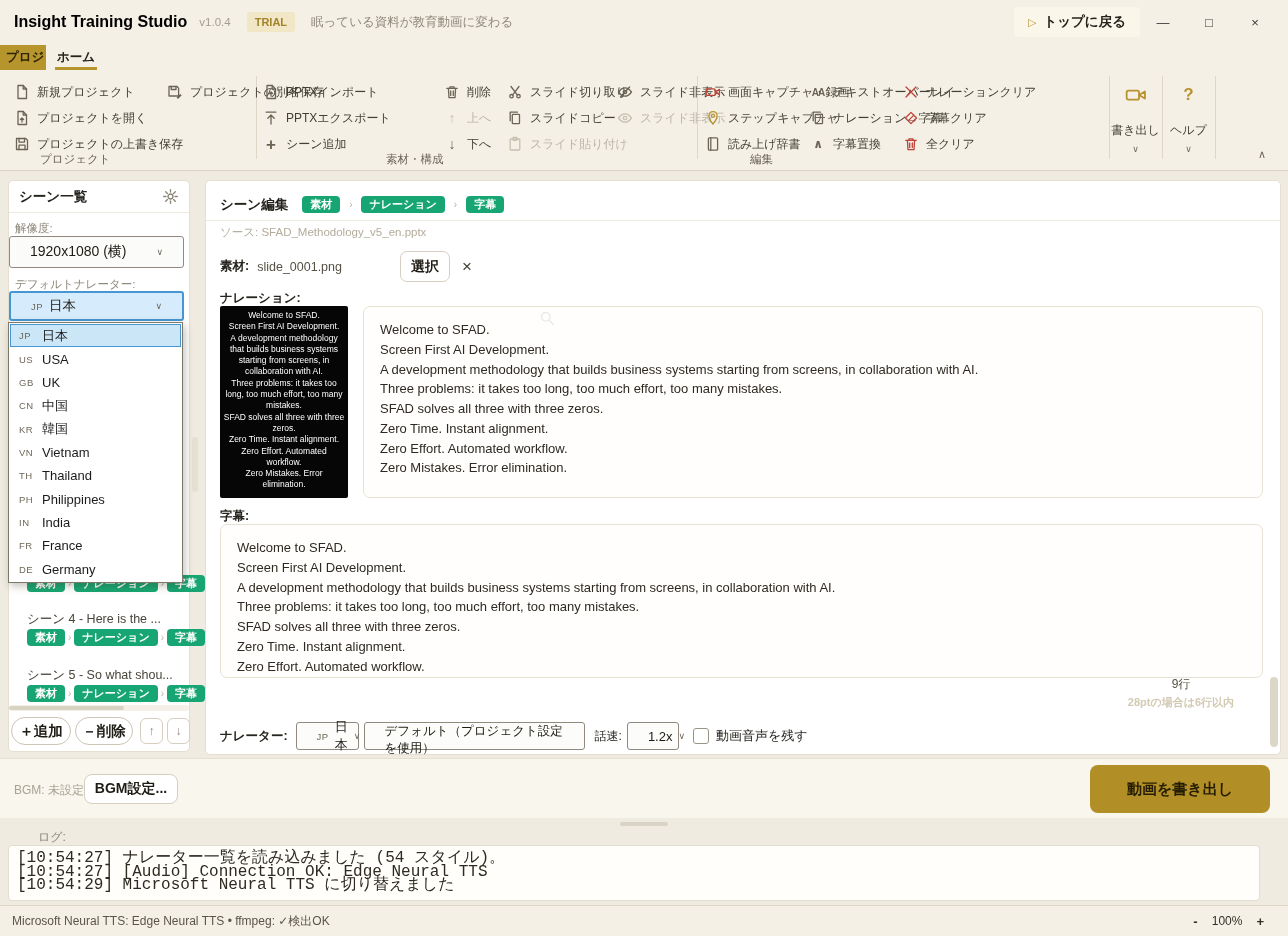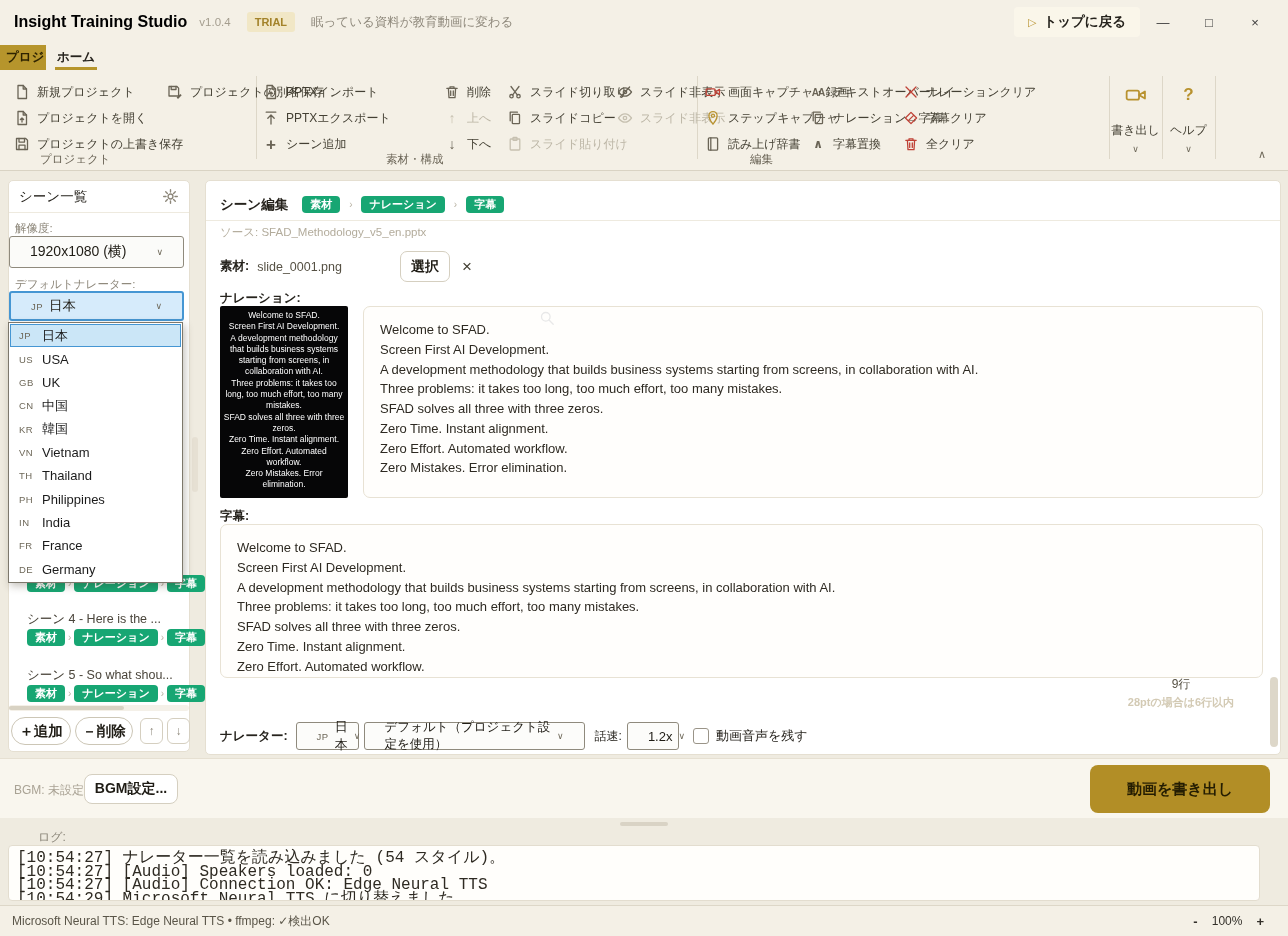--- a/index.html
+++ b/index.html
@@ -50,21 +50,21 @@
   .bigbtn .bl { font-size:12px; color:#444034; margin-top:16px; }
   .bigbtn .chev { margin-top:6px; }
   #ribbon-collapse { position:absolute; left:1258px; top:78px; font-size:11px; color:#6e6859; }
 
   
   .card { position:absolute; background:#fff; border:1px solid #e5dfd1; border-radius:5px; }
 
   
   #sidebar { left:8px; top:180px; width:182px; height:572px; }
   #sidebar-header { position:absolute; left:0; top:0; right:0; height:32px; border-bottom:1px solid #eeeadf; display:flex; align-items:center; padding:0 10px; }
-  #sidebar-title { font-weight:normal; font-size:13.5px; color:#26231d; }
+  #sidebar-title { font-weight:bold; font-size:13.5px; color:#26231d; }
   #sidebar-gear { margin-left:auto; color:#8d877a; width:17px; height:17px; }
   .flabel { position:absolute; font-size:11.5px; color:#8d877a; }
   #res-select { position:absolute; left:0px; top:55px; width:175px; height:32px; }
   #narr-select { position:absolute; left:0px; top:110px; width:175px; height:30px; background:#d6ebfb; border:2px solid #4596d3; }
   .scene-title { position:absolute; font-size:12.5px; color:#4a453b; white-space:nowrap; }
   .badge-row { position:absolute; display:flex; align-items:center; }
   #side-hscroll { position:absolute; left:0; top:524px; width:180px; height:6px; background:#f4f0e8; border-radius:3px; }
   #side-hscroll .thumb { position:absolute; left:0; top:1px; width:115px; height:4px; background:#d8d2c3; border-radius:2px; }
   .pill { position:absolute; border:1px solid #ccc6b6; border-radius:15px; background:#fff; font-size:14.5px; font-weight:600; color:#1f1c15; display:flex; align-items:center; justify-content:center; height:28px; }
   .sq { position:absolute; border:1px solid #d5cfc0; border-radius:6px; background:#fff; color:#8d877a; font-size:12px; display:flex; align-items:center; justify-content:center; width:23px; height:26px; }
@@ -91,21 +91,21 @@
   #thumb { position:absolute; left:14px; top:125px; width:128px; height:192px; background:#060607; border-radius:2px; color:#fff; font-size:8.5px; line-height:1.33; text-align:center; padding:4px 3px; white-space:pre-line; overflow:hidden; }
   #thumb-zoom { position:absolute; left:108px; top:4px; width:16px; height:16px; color:#e8e8e8; }
   .txtbox { position:absolute; border:1px solid #e8e2d4; border-radius:7px; background:#fffefc; font-size:13px; line-height:1.52; color:#2e2a22; padding:13px 16px; white-space:pre-line; overflow:hidden; }
   #narration-box { left:157px; top:125px; width:900px; height:192px; }
   #subtitle-box { left:14px; top:343px; width:1043px; height:154px; }
   #linecount { position:absolute; left:870px; top:495px; width:210px; text-align:center; }
   #linecount .n { font-size:12px; color:#565144; }
   #linecount .h { font-size:11px; color:#d3cab4; margin-top:2px;font-weight:bold; }
   #narrator-row { position:absolute; left:14px; top:540px; height:30px; display:flex; align-items:center; }
   #narrator-row .rl { font-weight:bold; font-size:12.5px; color:#26231d; }
-  #voice-sel { width:221px; height:28px; margin-left:5px; }
+  #voice-sel { width:221px; height:28px; margin-left:5px;flex-direction:column; }
   #lang-sel { width:63px; height:28px; margin-left:8px; }
   #speed-sel { width:52px; height:28px; margin-left:5px; }
   #speed-label { font-size:12px; color:#26231d; margin-left:10px; }
   #keep-audio-box { width:16px; height:16px; border:1px solid #9a9488; border-radius:3px; background:#fff; margin-left:14px; }
   #keep-audio-label { font-size:13px; color:#26231d; margin-left:7px; }
   #main-vscroll { left:1270px; top:677px; width:8px; height:70px; background:#ddd7c9; border-radius:4px; z-index:5; }
 
   
   #bgm-bar { left:0; top:758px; width:1288px; height:60px; background:#f9f6ee; border-top:1px solid #e6e0d2; }
   #bgm-label { position:absolute; left:14px; top:23px; font-size:12px; color:#a9a294; }
@@ -571,21 +571,20 @@
   <div id="export-video-btn">動画を書き出し</div>
 </div>
 
 <div id="splitter" class="abs">
   <div class="handle"></div>
 </div>
 
 <div id="log-label" class="abs">ログ:</div>
 <div id="log-box" class="abs">
   <div class="ln">[10:54:27] ナレーター一覧を読み込みました (54 スタイル)。</div>
-  <div class="ln">[10:54:27] [Audio] Speakers loaded: 0</div>
   <div class="ln">[10:54:27] [Audio] Connection OK: Edge Neural TTS</div>
   <div class="ln">[10:54:29] Microsoft Neural TTS に切り替えました</div>
 </div>
 
 <div id="statusbar" class="abs">
   <span>Microsoft Neural TTS: Edge Neural TTS • ffmpeg: ✓検出OK</span>
   <div id="zoom-ctrl">
     <span class="zb">-</span>
     <span>100%</span>
     <span class="zb">+</span>

